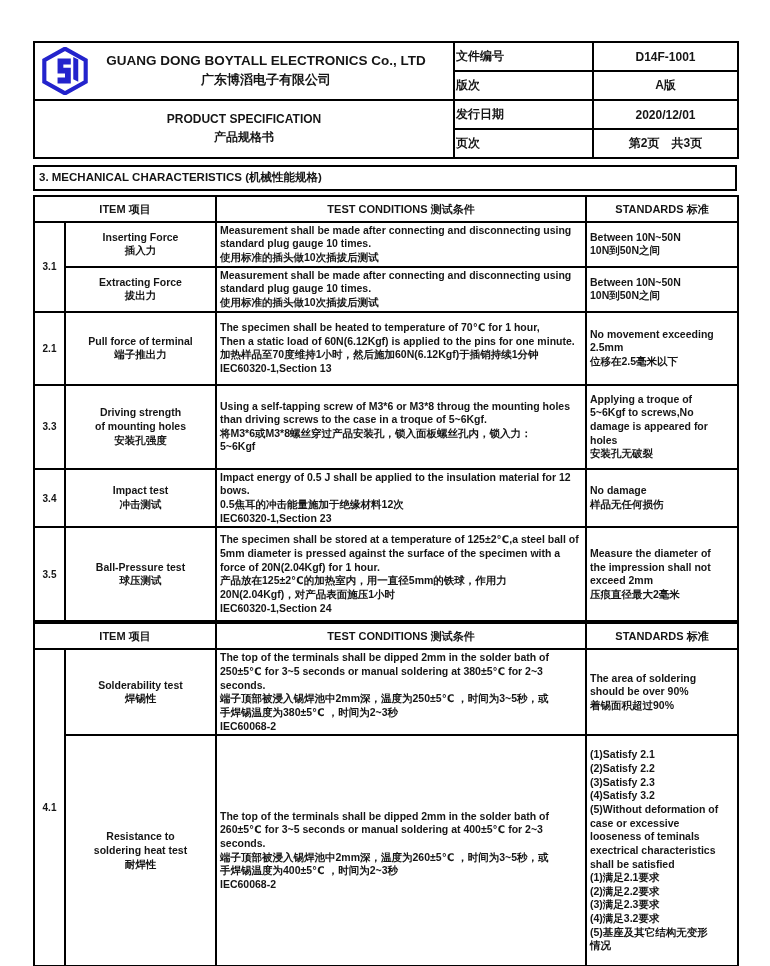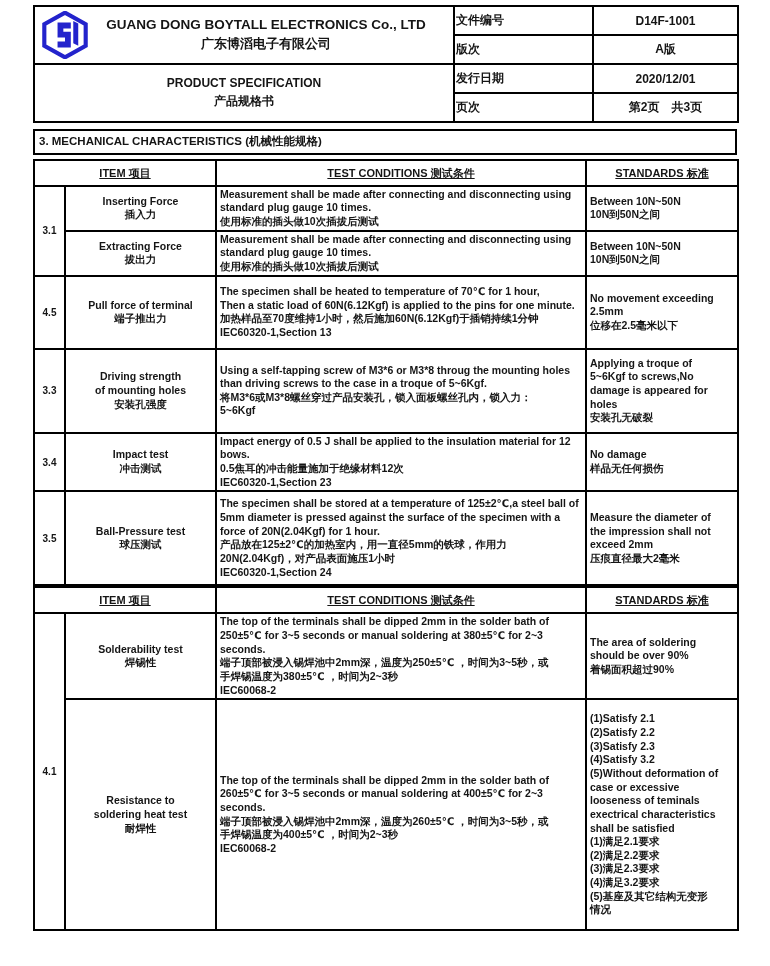--- a/index.html
+++ b/index.html
@@ -2,21 +2,21 @@
 <html><head>
 <meta charset="utf-8">
 <style>
   html,body{margin:0;padding:0;background:#ffffff;}
   body{
     width:770px;height:966px;
     font-family:"Liberation Sans","DejaVu Sans",sans-serif;
     font-weight:bold;color:#151515;
     -webkit-font-smoothing:antialiased;
   }
-  .page{box-sizing:border-box;width:770px;height:768px;padding:5px 33px 0 33px;}
+  .page{box-sizing:border-box;width:770px;height:768px;padding:5px 33px 0 33px;margin-top:36px;}
 
   table{border-collapse:collapse;table-layout:fixed;width:704px;}
   td{border:2px solid #000;vertical-align:middle;overflow:hidden;}
 
   
   .hdr td{height:25px;}
   .company-cell{height:100px;}
   .company-inner{display:flex;align-items:center;}
   .logo-box{width:58px;flex:0 0 58px;display:flex;justify-content:center;}
   .company-text{flex:1 1 auto;text-align:center;padding-right:14px;}
@@ -31,21 +31,21 @@
   
   .sec-title{
     box-sizing:border-box;width:704px;margin-top:6px;margin-bottom:4px;
     border:2px solid #000;font-size:11.5px;
     padding:4px 4px 4px 4px;line-height:1.2;
   }
 
   
   .spec{font-size:10.5px;line-height:1.3;}
   .spec td{padding:1px 3px;}
-  .spec .head td{text-align:center;font-size:11px;height:20px;padding:2px;text-decoration:underline;}
+  .spec .head td{text-align:center;font-size:11px;height:20px;padding:2px;}
   .no-cell{text-align:center;font-size:10px;padding:0;}
   .nm{text-align:center;white-space:pre-line;}
   .tc{text-align:left;white-space:pre-line;}
   .st{text-align:left;white-space:pre-line;}
 </style>
 </head>
 <body>
 
 <div class="page">
 
@@ -120,21 +120,21 @@
     </tr>
     <tr style="height:45px">
       <td class="nm">Extracting Force
 拔出力</td>
       <td class="tc">Measurement shall be made after connecting and disconnecting using standard plug gauge 10 times.
 使用标准的插头做10次插拔后测试</td>
       <td class="st">Between 10N~50N
 10N到50N之间</td>
     </tr>
     <tr style="height:73px">
-      <td class="no-cell">4.5</td>
+      <td class="no-cell">2.1</td>
       <td class="nm">Pull force of terminal
 端子推出力</td>
       <td class="tc">The specimen shall be heated to temperature of 70℃ for 1 hour,
 Then a static load of 60N(6.12Kgf) is applied to the pins for one minute.
 加热样品至70度维持1小时，然后施加60N(6.12Kgf)于插销持续1分钟
 IEC60320-1,Section 13</td>
       <td class="st">No movement exceeding
  2.5mm
 位移在2.5毫米以下</td>
     </tr>

